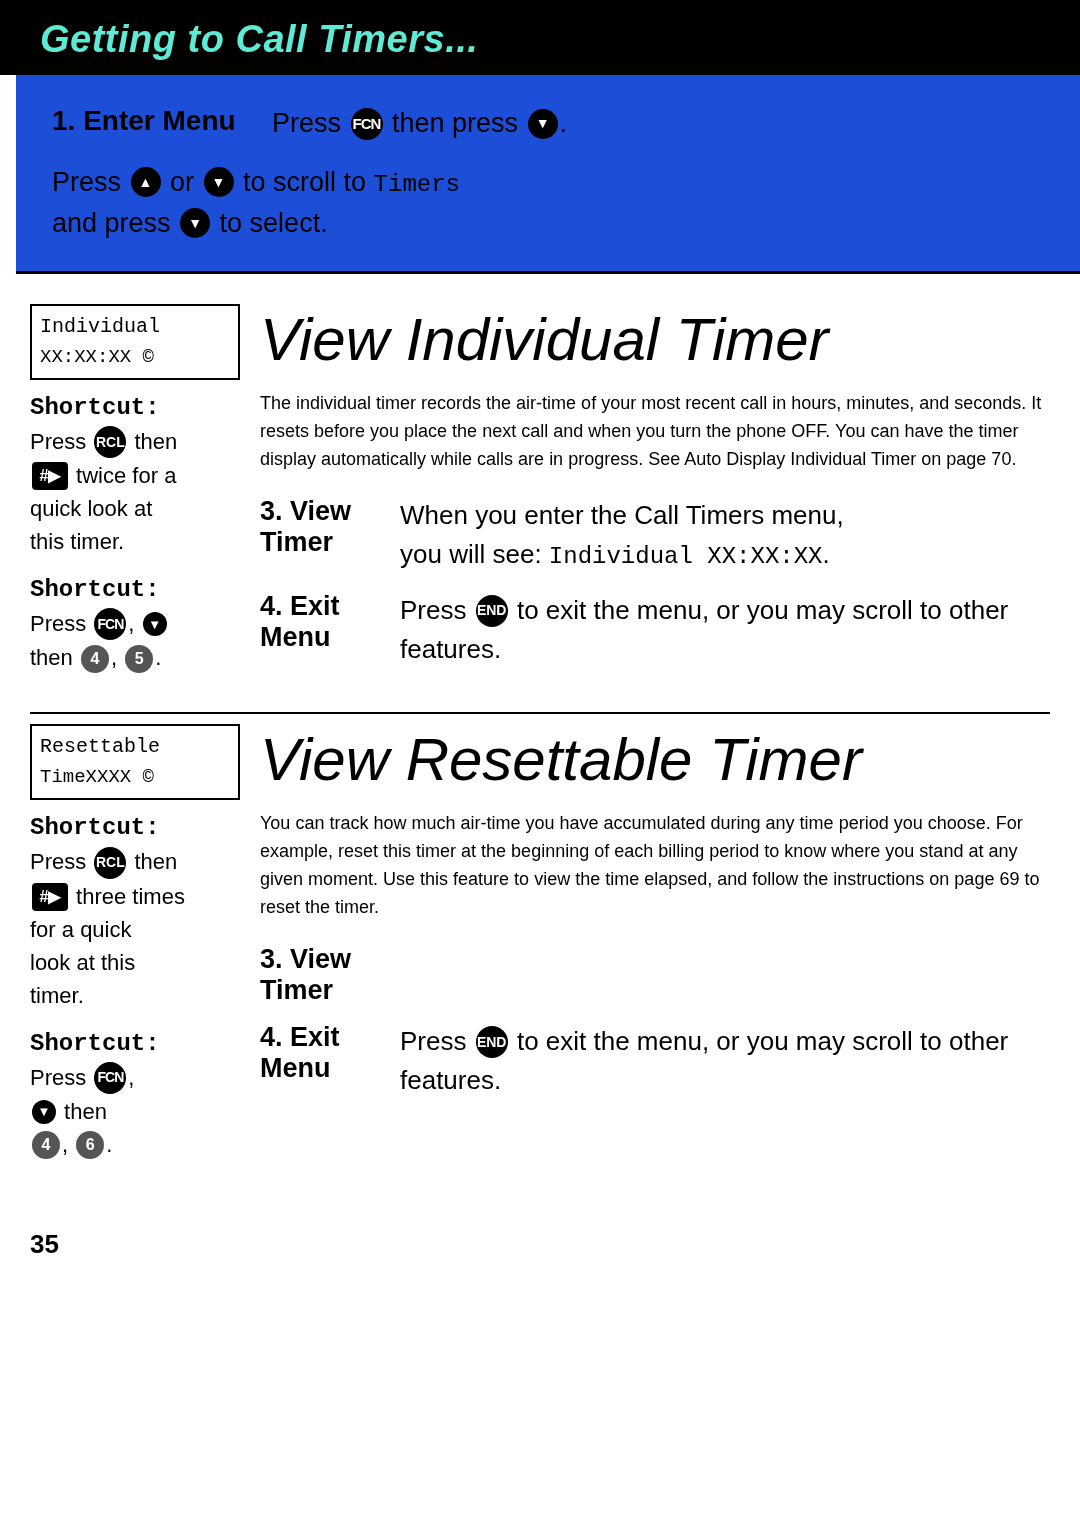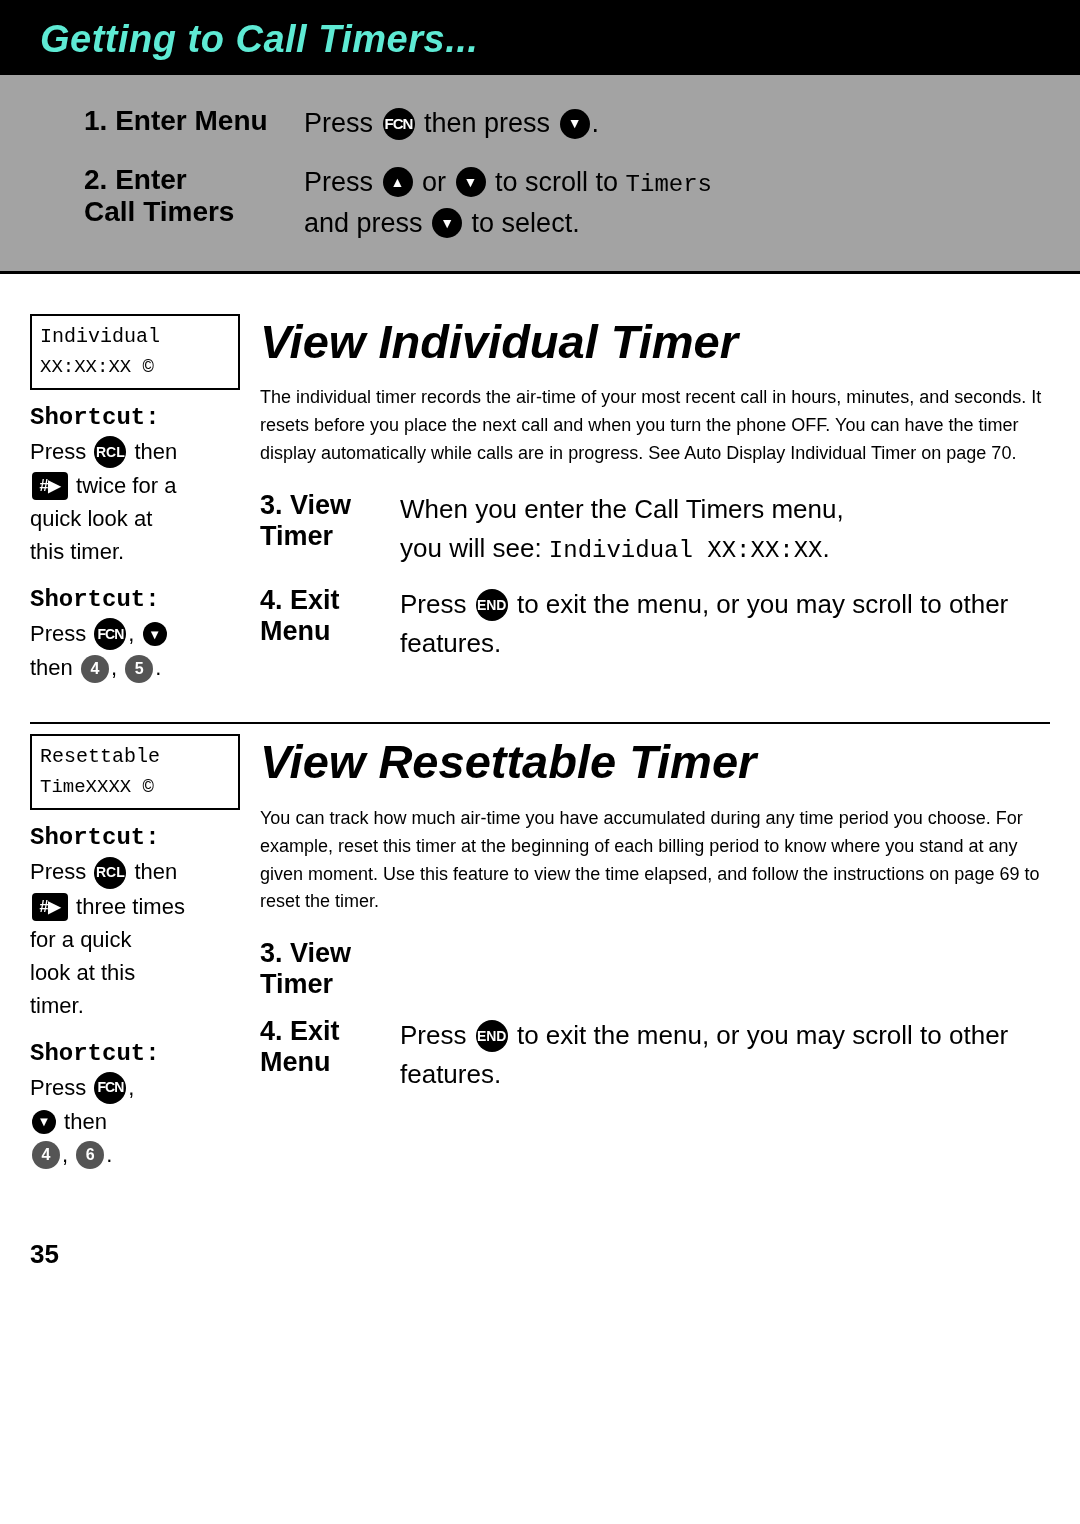--- a/index.html
+++ b/index.html
@@ -22,23 +22,24 @@
     }
     .header-banner .title {
       font-style: italic;
       font-weight: bold;
       font-size: 38px;
       letter-spacing: 0.5px;
     }
 
     
     .getting-to-section {
-      background: #a3a3a3;
-      padding: 28px 40px 28px 84px;
+      background: #1d4ed8;
+      padding: 28px 40px 28px 36px;
       border-bottom: 3px solid #000;
+      margin-left: 16px;
     }
     .getting-to-row {
       display: flex;
       align-items: flex-start;
       margin-bottom: 18px;
     }
     .getting-to-row:last-child { margin-bottom: 0; }
     .step-label {
       font-weight: bold;
       font-size: 28px;
@@ -48,21 +49,20 @@
     .step-content {
       font-size: 27px;
       flex: 1;
       line-height: 1.5;
     }
 
     
     .main-content {
       display: flex;
       padding: 30px 30px 20px 30px;
-      margin-top: 10px;
     }
 
     
     .sidebar {
       width: 210px;
       flex-shrink: 0;
       margin-right: 20px;
     }
     .lcd-display {
       border: 2px solid #000;
@@ -87,22 +87,22 @@
       font-size: 22px;
       line-height: 1.5;
     }
 
     
     .main-section {
       flex: 1;
     }
     .section-title {
       font-style: italic;
-      font-weight: bold;
-      font-size: 47px;
+      font-weight: normal;
+      font-size: 60px;
       margin-bottom: 14px;
       line-height: 1.2;
     }
     .section-body {
       font-size: 18px;
       line-height: 1.55;
       margin-bottom: 22px;
     }
     .steps-row {
       display: flex;
@@ -223,23 +223,20 @@
     </div>
     <div class="step-content">
       Press
       <span class="btn-icon btn-black" style="font-size:15px;letter-spacing:-1px;">FCN</span>
       then press
       <span class="btn-nav-circle">▼</span>.
     </div>
   </div>
 
   <div class="getting-to-row">
-    <div class="step-label">
-      <strong>2.  Enter<br>Call Timers</strong>
-    </div>
     <div class="step-content">
       Press
       <span class="btn-nav-circle">▲</span>
       or
       <span class="btn-nav-circle">▼</span>
       to scroll to <span class="mono-text">Timers</span><br>
       and press
       <span class="btn-nav-circle">▼</span>
       to select.
     </div>

